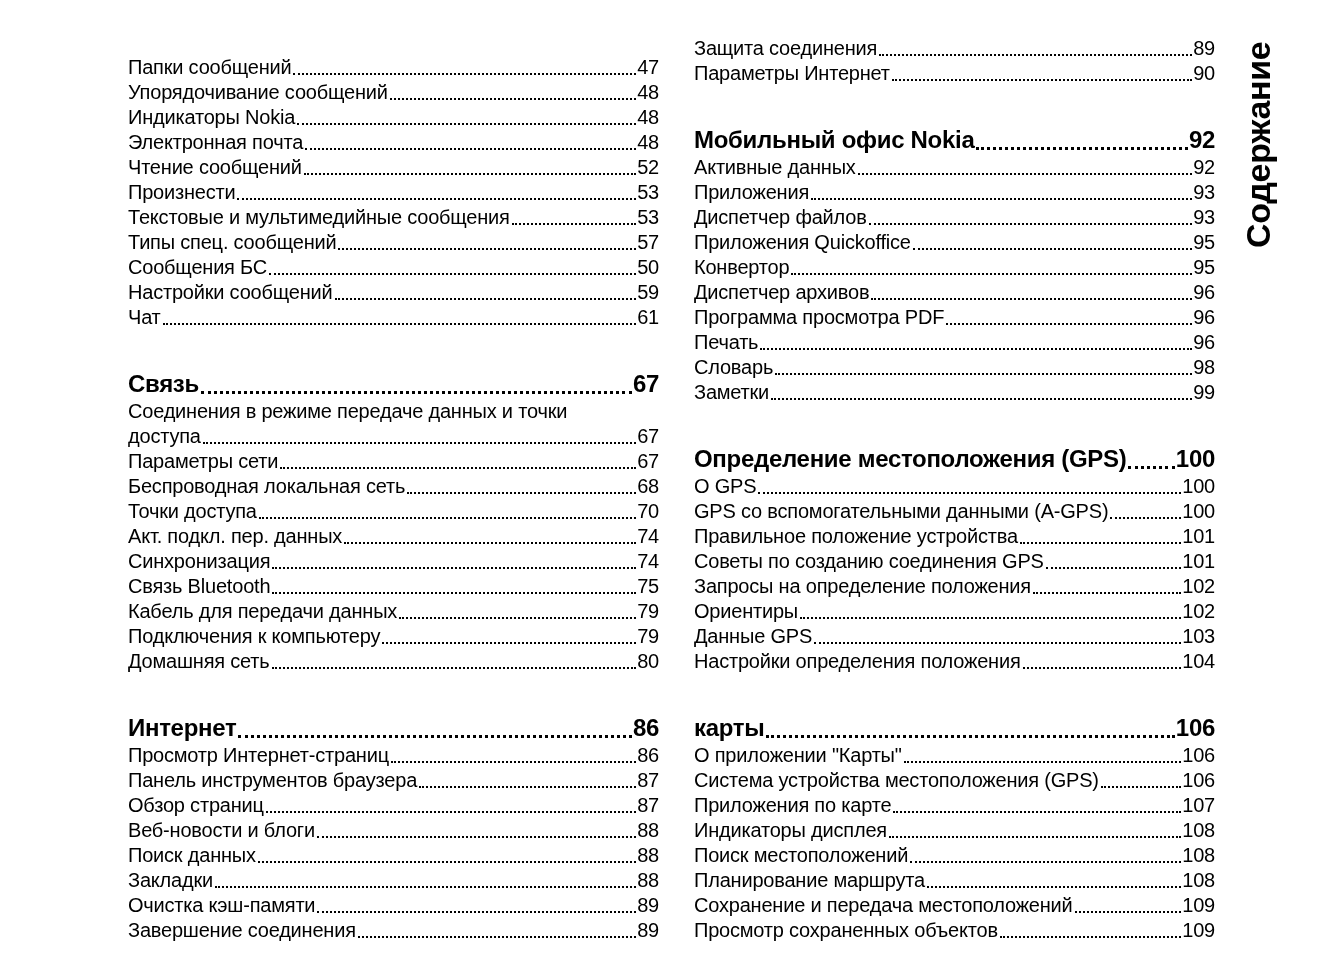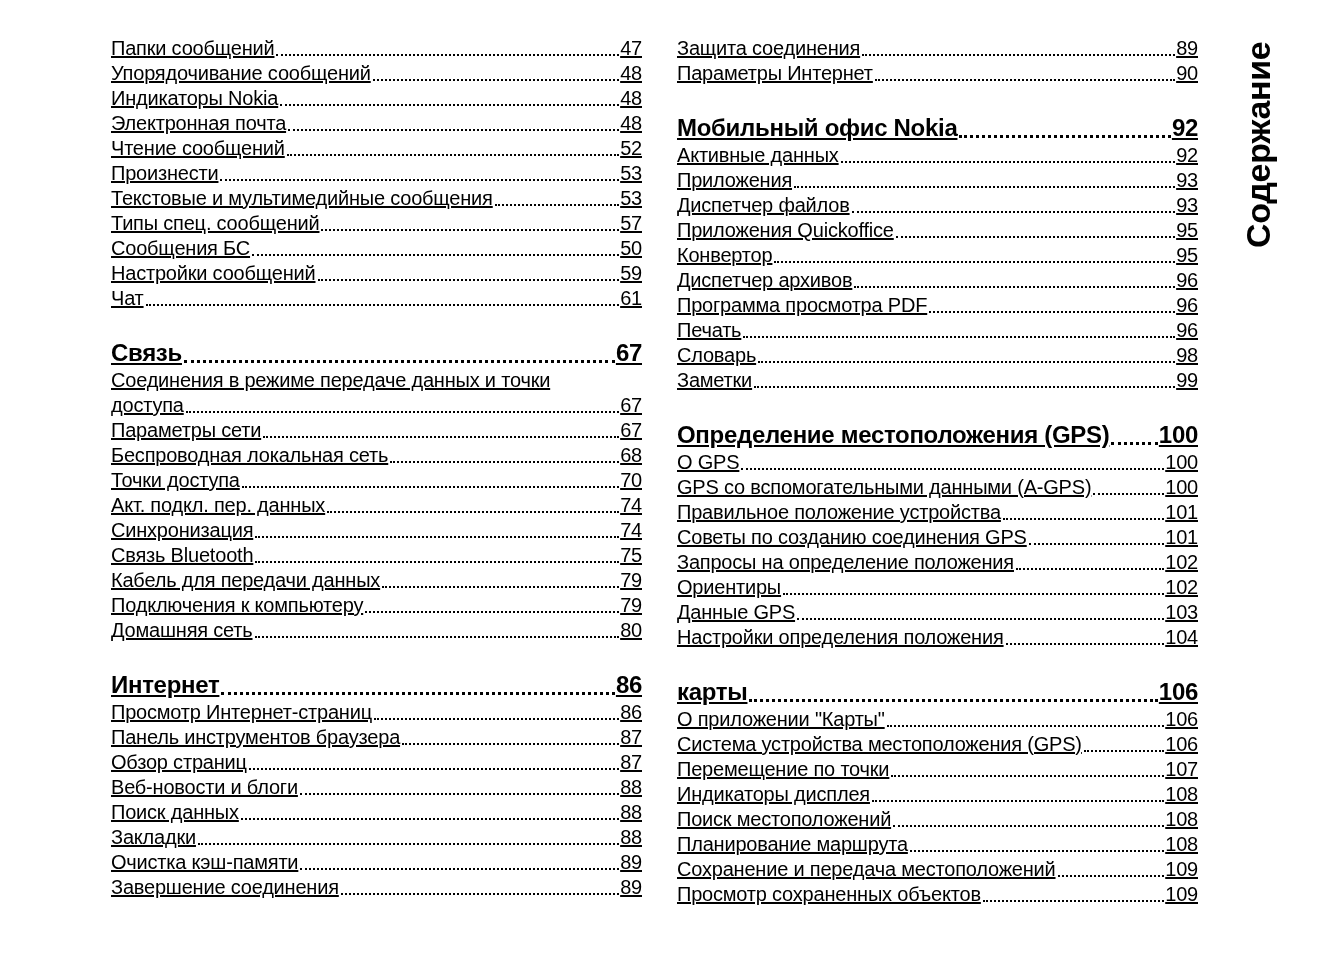--- a/index.html
+++ b/index.html
@@ -15,41 +15,40 @@
     position: relative;
     overflow: hidden;
   }
   .page {
     position: absolute;
     inset: 0;
     background: #ffffff;
   }
   .content {
     position: absolute;
-    left: 111px;
+    left: 128px;
     top: 36px;
     display: flex;
-    align-items: flex-start;
-    text-decoration: underline;
+    align-items: flex-end;
   }
   .col {
     flex: none;
     width: 531px;
   }
   .col.right {
     width: 521px;
   }
   .divider {
     flex: none;
     width: 2px;
     background: #000;
     margin: 2px 25px 40px 8px;
   }
   .section + .section {
-    margin-top: 26px;
+    margin-top: 38px;
   }
   .row {
     display: flex;
     align-items: flex-end;
     font-size: 20px;
     line-height: 25px;
     letter-spacing: -0.2px;
   }
   .row .label,
   .row .num {
@@ -389,21 +388,21 @@
             <span class="label">О приложении "Карты"</span>
             <span class="dots"></span>
             <span class="num">106</span>
           </div>
           <div class="row">
             <span class="label">Система устройства местоположения (GPS)</span>
             <span class="dots"></span>
             <span class="num">106</span>
           </div>
           <div class="row">
-            <span class="label">Перемещение по точки</span>
+            <span class="label">Приложения по карте</span>
             <span class="dots"></span>
             <span class="num">107</span>
           </div>
           <div class="row">
             <span class="label">Индикаторы дисплея</span>
             <span class="dots"></span>
             <span class="num">108</span>
           </div>
           <div class="row">
             <span class="label">Поиск местоположений</span>

